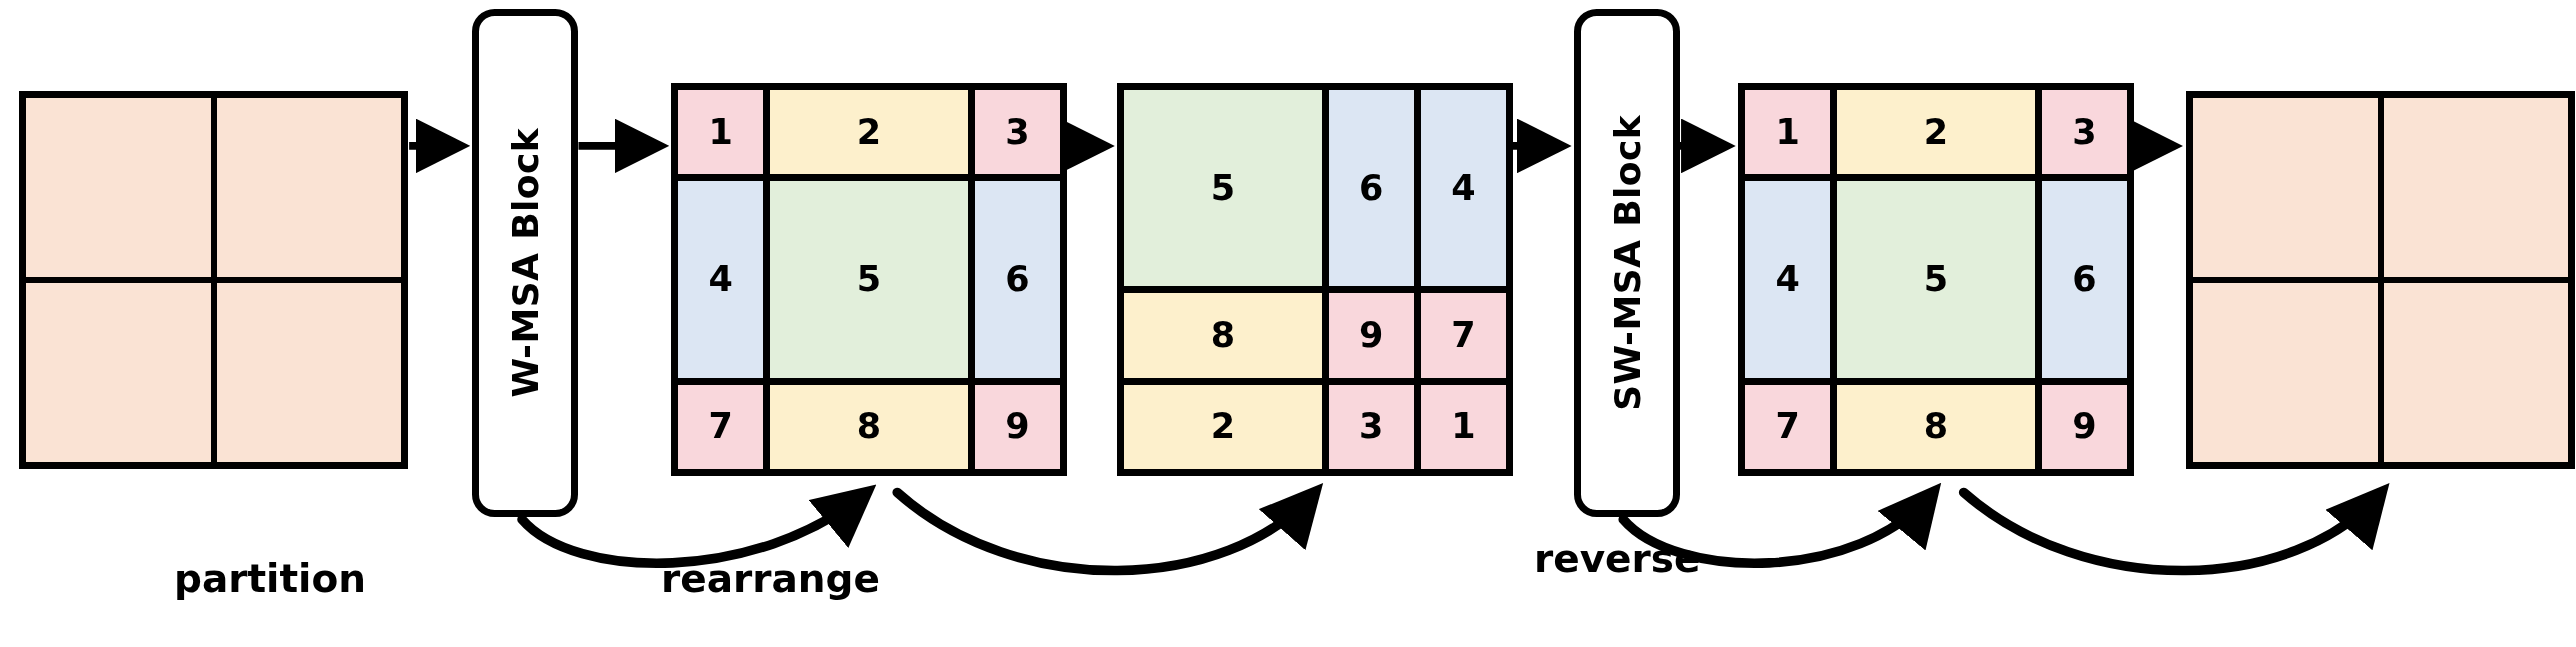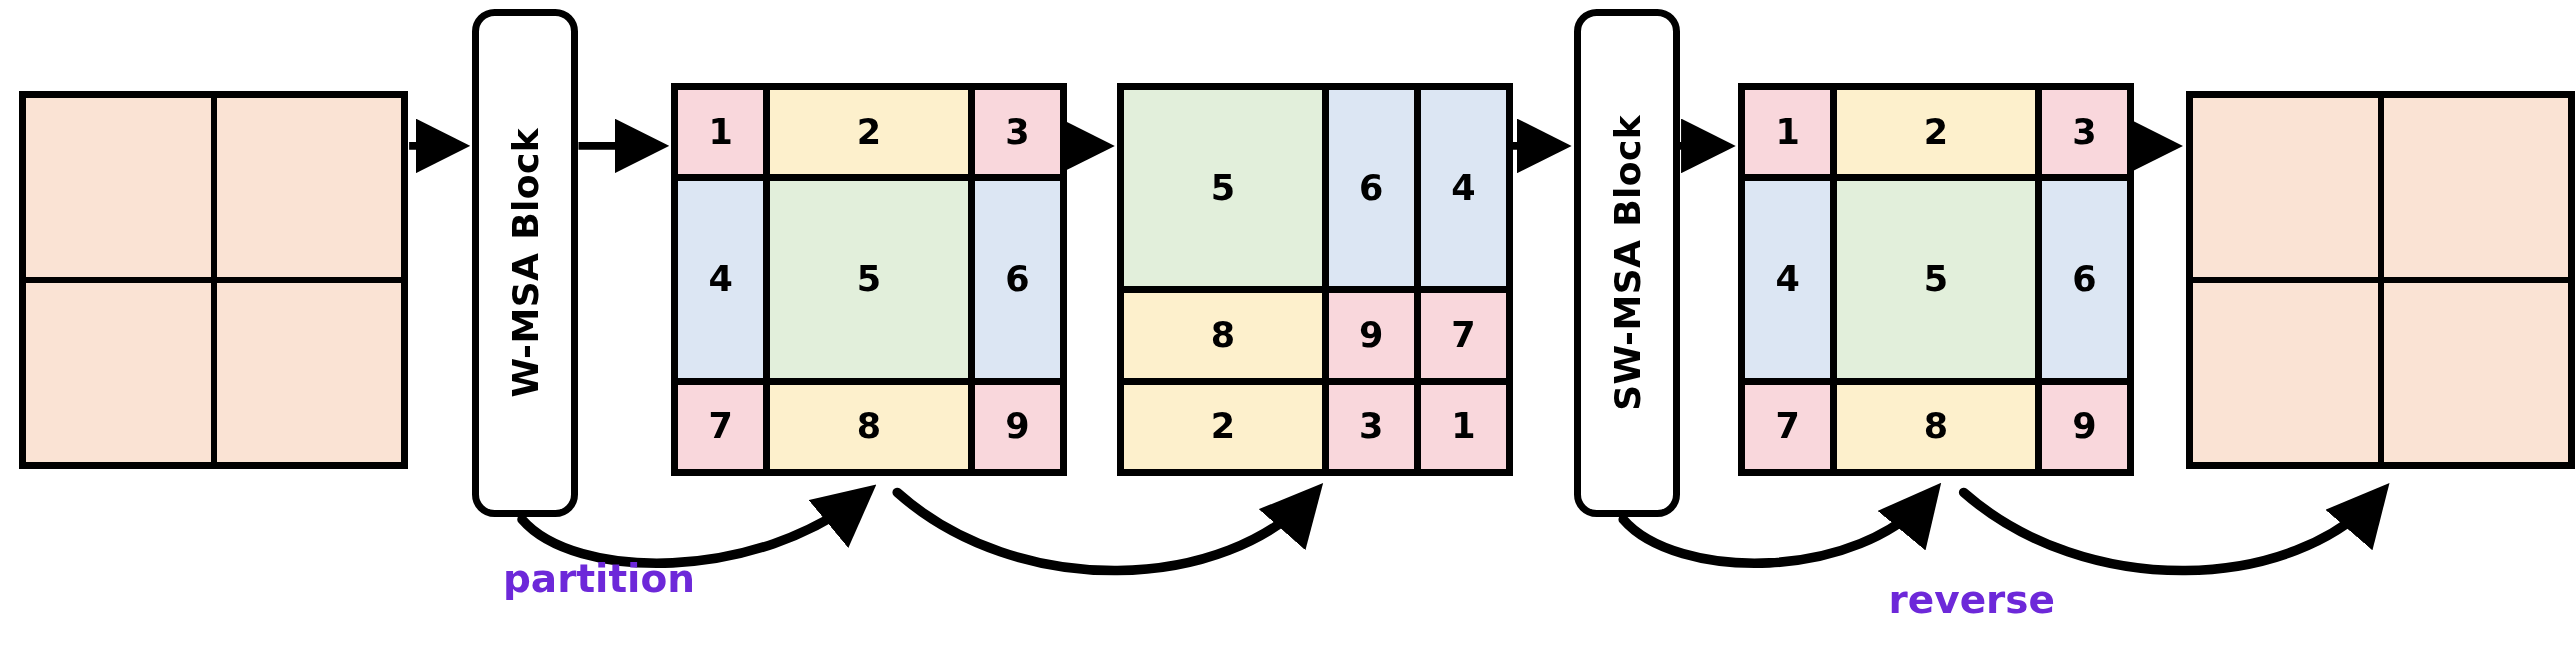--- a/index.html
+++ b/index.html
@@ -69,22 +69,22 @@
     font-size: 36px;
     letter-spacing: 0.4px;
     color: #000;
     white-space: nowrap;
   }
 
   
   .opcaption {
     font-weight: 700;
     font-size: 39px;
-    color: #6d28d9;
-    text-align: right;
+    color: #000000;
+    text-align: left;
     white-space: nowrap;
   }
 
   
   #arrows {
     position: absolute;
     left: 0; top: 0;
     width: 2576px;
     height: 647px;
     pointer-events: none;
@@ -181,18 +181,19 @@
     <g stroke="#000" stroke-width="11" fill="none" stroke-linecap="round" marker-end="url(#ahc)">
       <path d="M 600,598 C 660,668 870,672 997,567"></path>
       <path d="M 1032,567 C 1170,690 1410,684 1513,567"></path>
       <path d="M 1868,598 C 1928,668 2138,672 2225,567"></path>
       <path d="M 2260,567 C 2400,690 2640,684 2741,567"></path>
     </g>
   </svg>
 
   <div class="abs opcaption" style="left:174px; top:556px; width:521px;">partition</div>
 
+  <div class="abs opcaption" style="left:661px; top:556px; width:521px;">rearrange</div>
 
-  <div class="abs opcaption" style="left:1534px; top:577px; width:521px;">reverse</div>
+  <div class="abs opcaption" style="left:1534px; top:536px; width:521px;">reverse</div>
 
 
 </div>
 
 
 </body></html>

